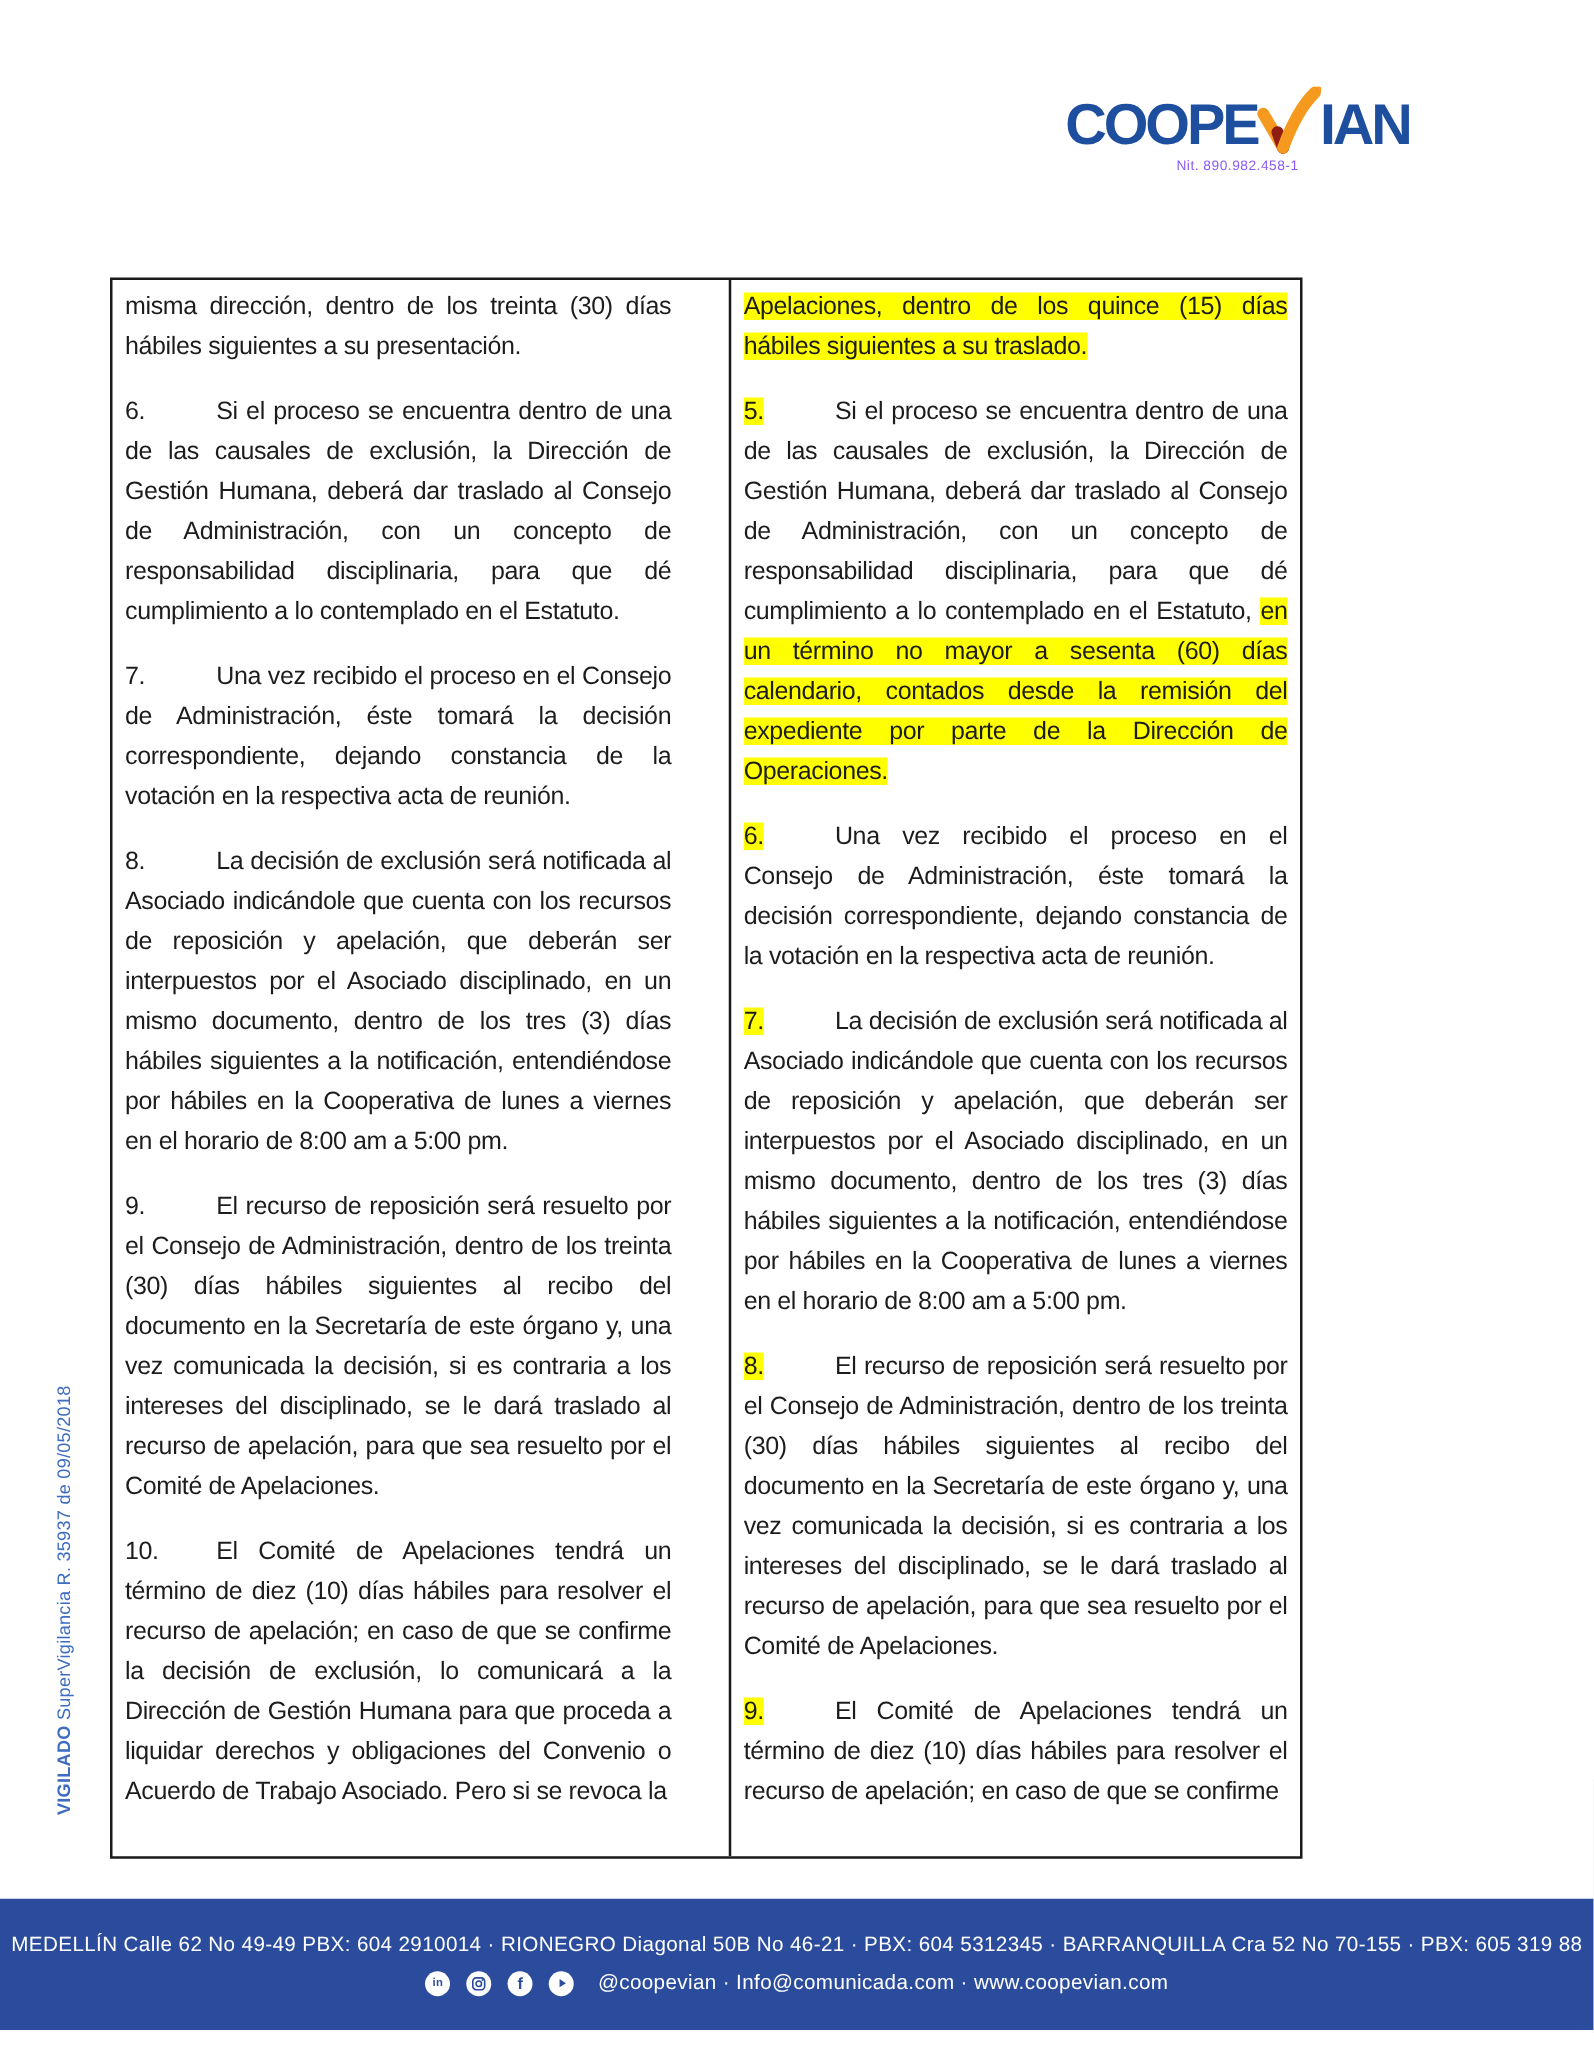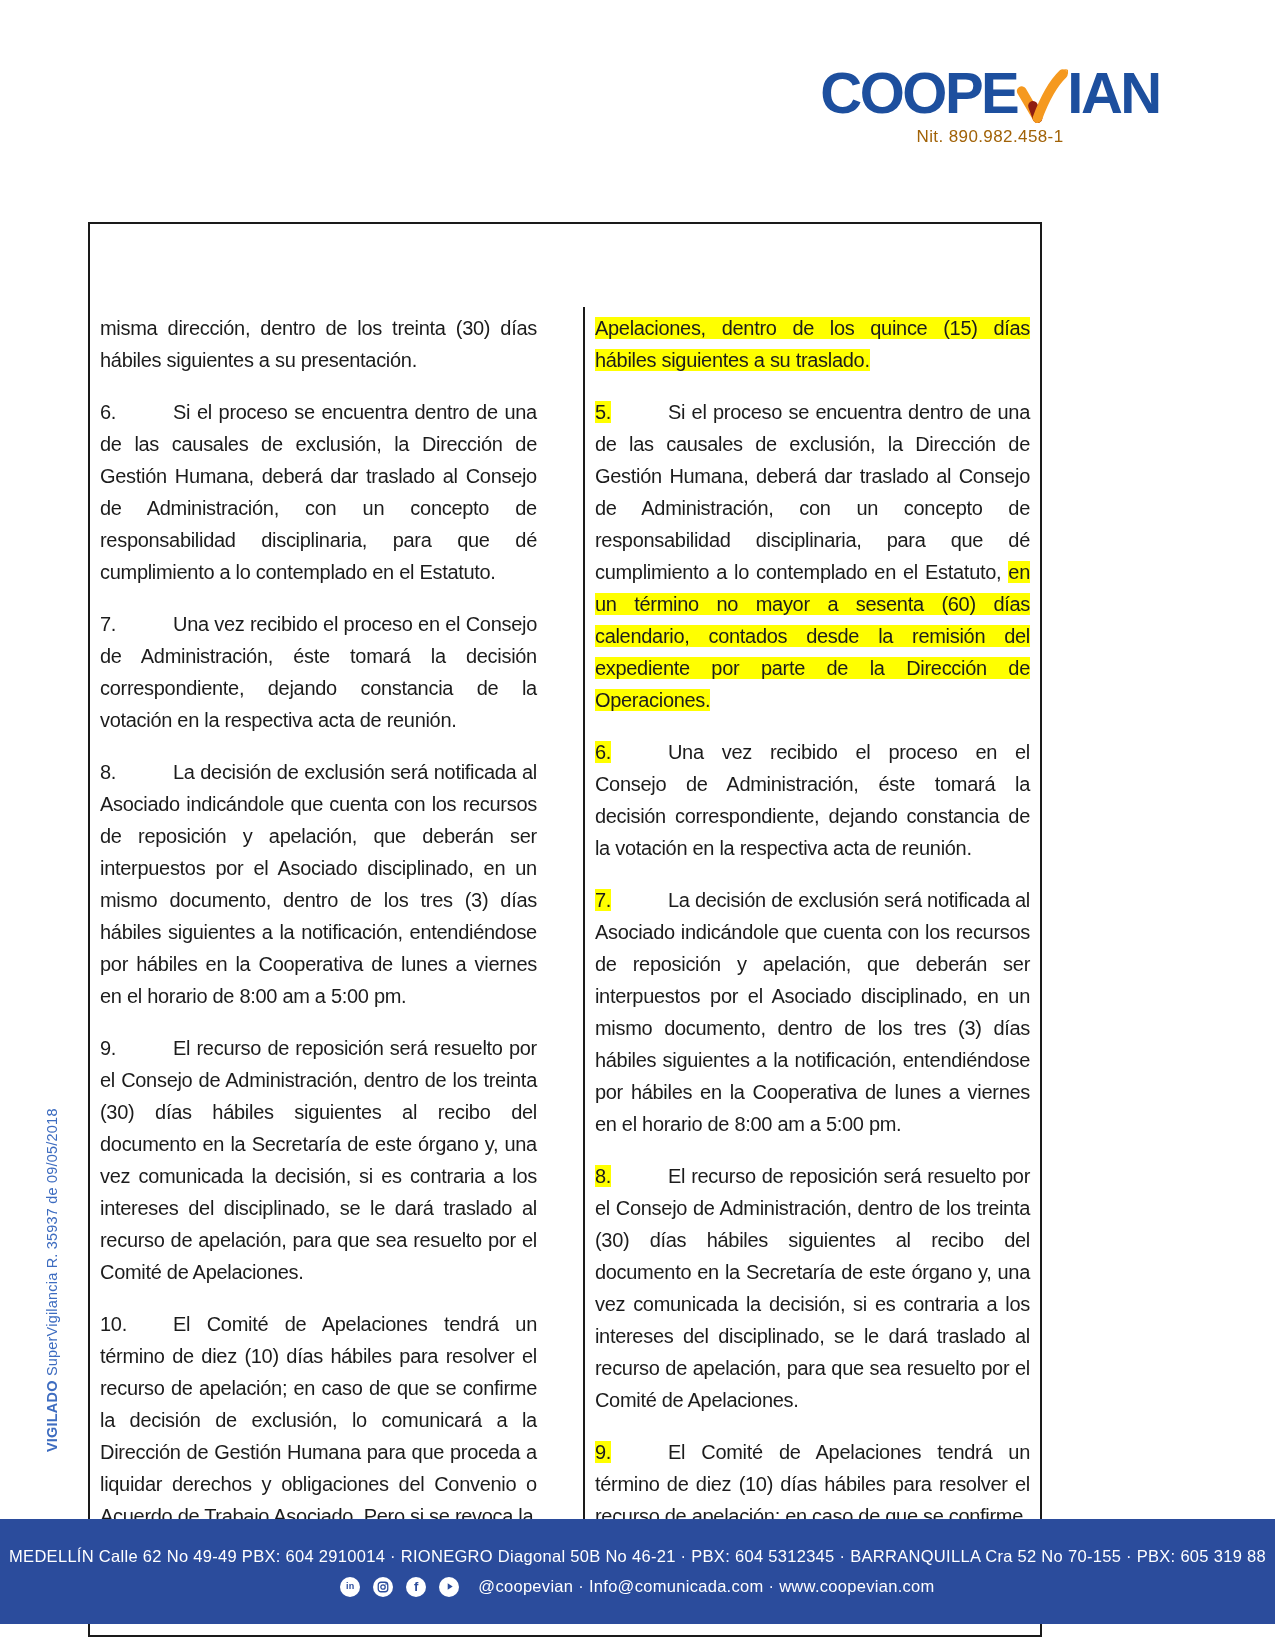--- a/index.html
+++ b/index.html
@@ -2,34 +2,34 @@
 <html style="--brand_blue: #1d4f9e; --brand_orange: #f5991f; --brand_dark_accent: #8f1d12; --footer_blue: #2b4c9c; --highlight_yellow: #ffff00; --vigilado_blue: #3d6cc0;"><head>
 <meta charset="utf-8">
 <style>
   html,body{margin:0;padding:0;background:#e8e8e8;}
   .page{position:relative;width:1275px;height:1650px;margin:0 auto;background:#fff;overflow:hidden;
         font-family:"Liberation Sans",sans-serif;color:#1c1c1c;}
 
   
   .brand{position:absolute;left:780px;top:62px;width:420px;text-align:center;}
   .brand-line{display:flex;align-items:flex-end;justify-content:center;line-height:1;}
-  .brand-text{font-size:58px;font-weight:bold;color:var(--brand_blue,#1d4f9e);letter-spacing:-2.5px;}
+  .brand-text{font-size:46px;font-weight:bold;color:var(--brand_blue,#1d4f9e);letter-spacing:-2.5px;}
   .brand-v{display:inline-block;width:52px;height:60px;margin:0 -1px;position:relative;top:3px;}
   .brand-v svg{width:100%;height:100%;display:block;}
   .tagline{margin-top:11px;font-size:20px;letter-spacing:8.5px;color:var(--brand_blue,#1d4f9e);white-space:nowrap;}
-  .nit{margin-top:5px;font-size:17px;letter-spacing:.4px;color:#a16207;}
+  .nit{margin-top:5px;font-size:11px;letter-spacing:.4px;color:#8b5cf6;}
 
   
   .vigilado{position:absolute;left:44px;top:1452px;transform:rotate(-90deg);transform-origin:0 0;
             white-space:nowrap;font-size:14.5px;color:var(--vigilado_blue,#3d6cc0);letter-spacing:.2px;}
   .vigilado b{font-weight:bold;}
 
   
-  .doc-table{position:absolute;left:88px;top:222px;width:954px;height:1415px;box-sizing:border-box;
-             border:2px solid #1a1a1a;display:flex;overflow:hidden;align-items:center;}
+  .doc-table{position:absolute;left:88px;top:222px;width:954px;height:1265px;box-sizing:border-box;
+             border:2px solid #1a1a1a;display:flex;overflow:hidden;}
   .cell{width:50%;box-sizing:border-box;padding:5px 10px 0 10px;font-size:20px;line-height:32px;
         letter-spacing:-0.3px;}
   .cell.right{border-left:2px solid #1a1a1a;margin-left:36px;}
   .para{margin:0 0 20px 0;text-align:justify;}
   .pnum{display:inline-block;width:73px;}
   .hl{background:var(--highlight_yellow,#ffff00);}
 
   
   .footer{position:absolute;left:0;top:1519px;width:1275px;height:105px;background:var(--footer_blue,#2b4c9c);
           color:#fff;display:flex;flex-direction:column;align-items:center;justify-content:center;gap:11px;}

